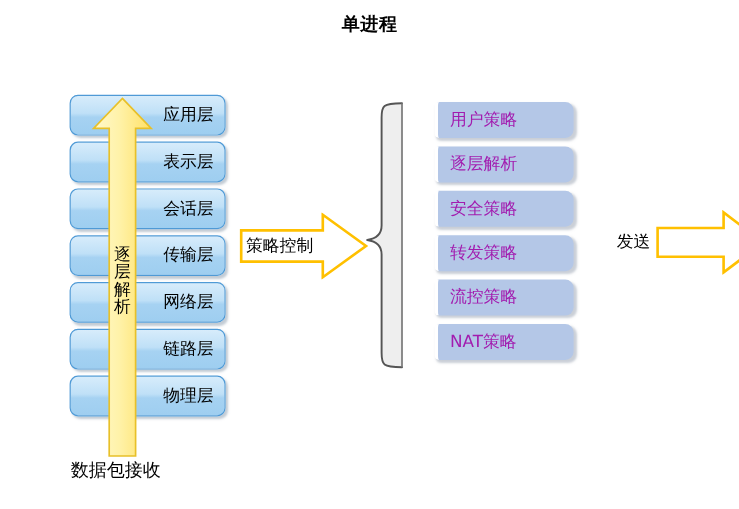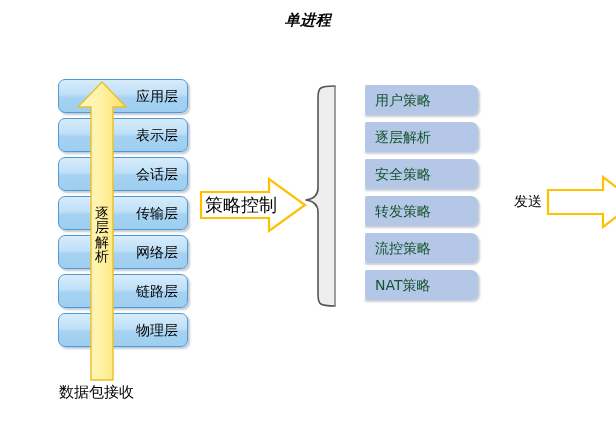--- a/index.html
+++ b/index.html
@@ -17,21 +17,20 @@
   }
 
   
   #title-block {
     position: absolute;
     left: 0;
     top: 10px;
     width: 616px;
     text-align: center;
     line-height: 1.35;
-    font-style: italic;
   }
   #title-cn {
     font-size: 15px;
     font-weight: bold;
     letter-spacing: 0.5px;
   }
   #title-en {
     font-size: 17px;
     font-weight: bold;
     letter-spacing: -0.2px;
@@ -106,21 +105,21 @@
     top: 177px;
     width: 108px;
     height: 56px;
   }
   #policy-arrow svg { display: block; }
   #policy-arrow-label {
     position: absolute;
     left: 6px;
     top: 50%;
     transform: translateY(-50%);
-    font-size: 18px;
+    font-size: 14px;
     white-space: nowrap;
   }
 
   
   #policy-brace {
     position: absolute;
     left: 305px;
     top: 84px;
     width: 38px;
     height: 224px;
@@ -147,21 +146,21 @@
     box-shadow: 2px 2px 2px rgba(150,160,175,0.5);
   }
   .policy-box .policy-label {
     position: absolute;
     left: 10px;
     top: 50%;
     transform: translateY(-50%);
     font-size: 14px;
     line-height: 1;
     white-space: nowrap;
-    color: #14532d;
+    color: #a21caf;
   }
 
   
   #send-arrow {
     position: absolute;
     left: 506px;
     top: 175px;
     width: 92px;
     height: 54px;
     padding-left: 40px;

